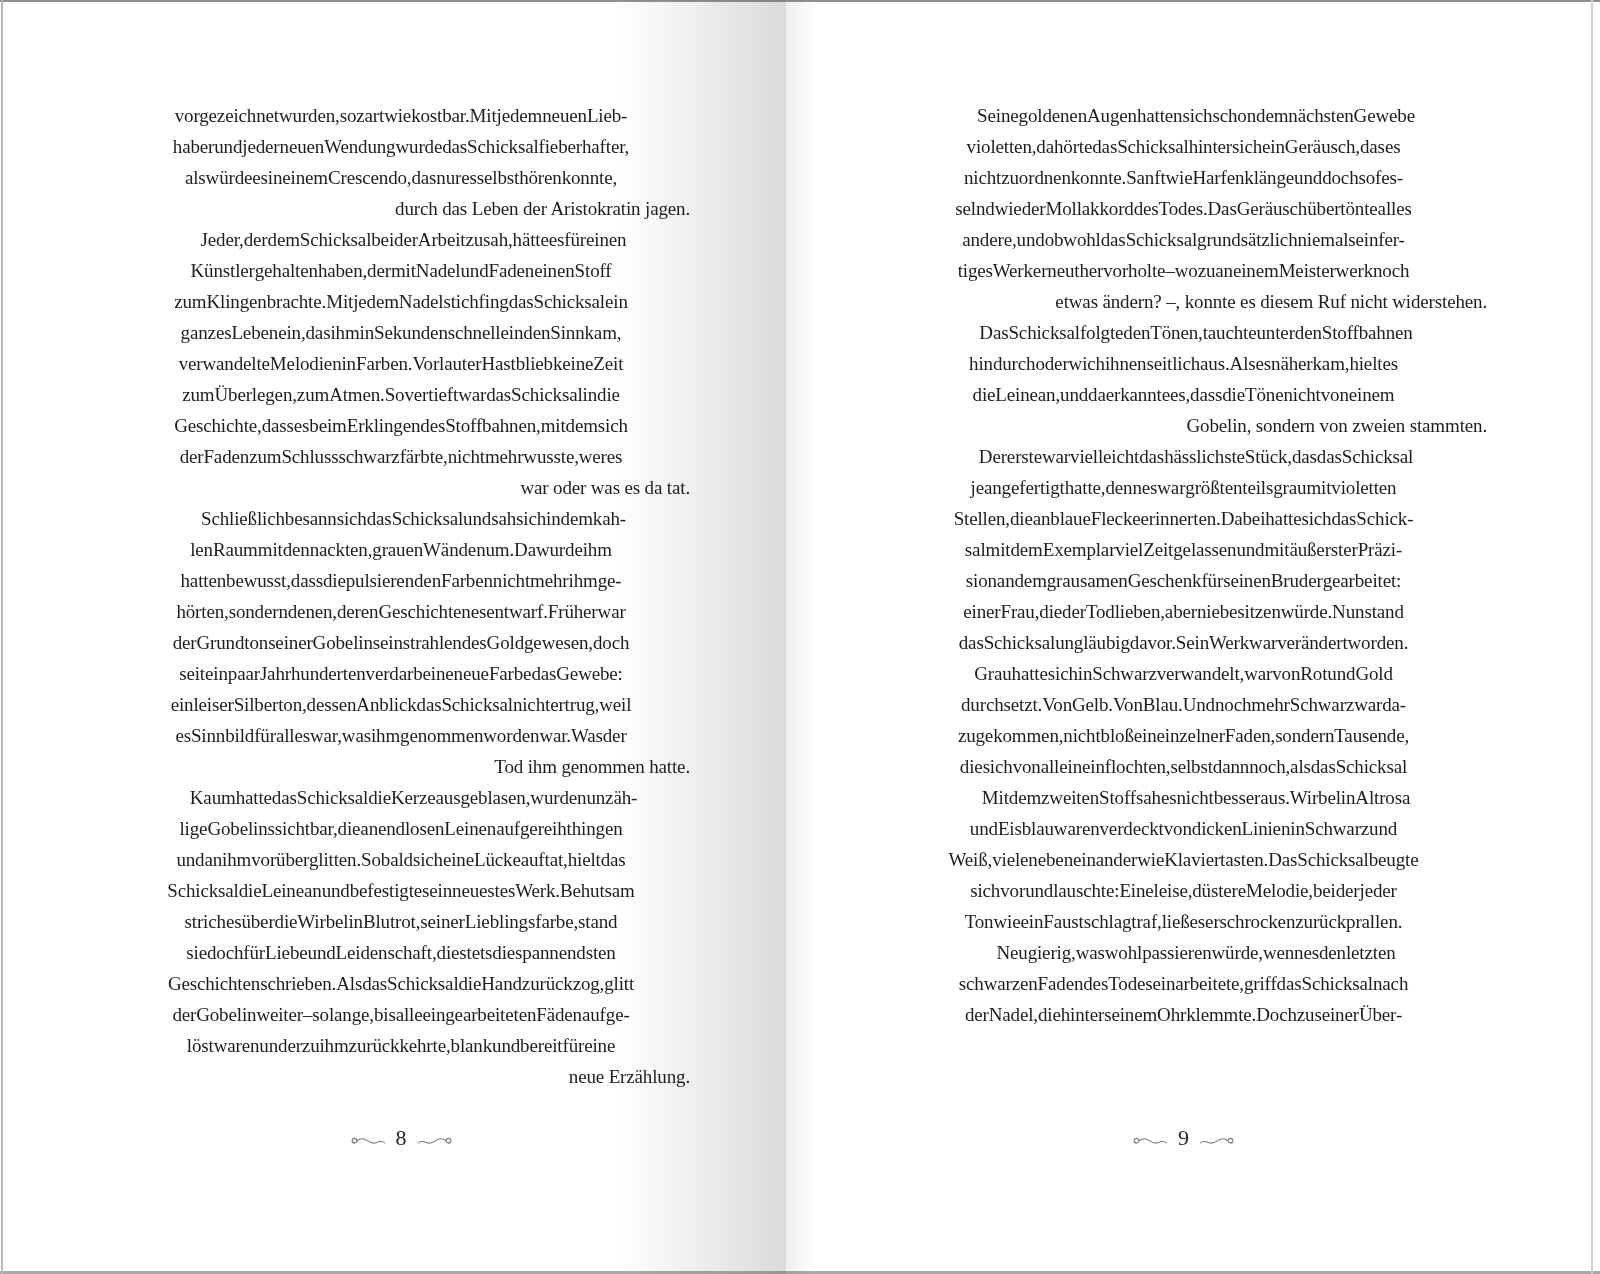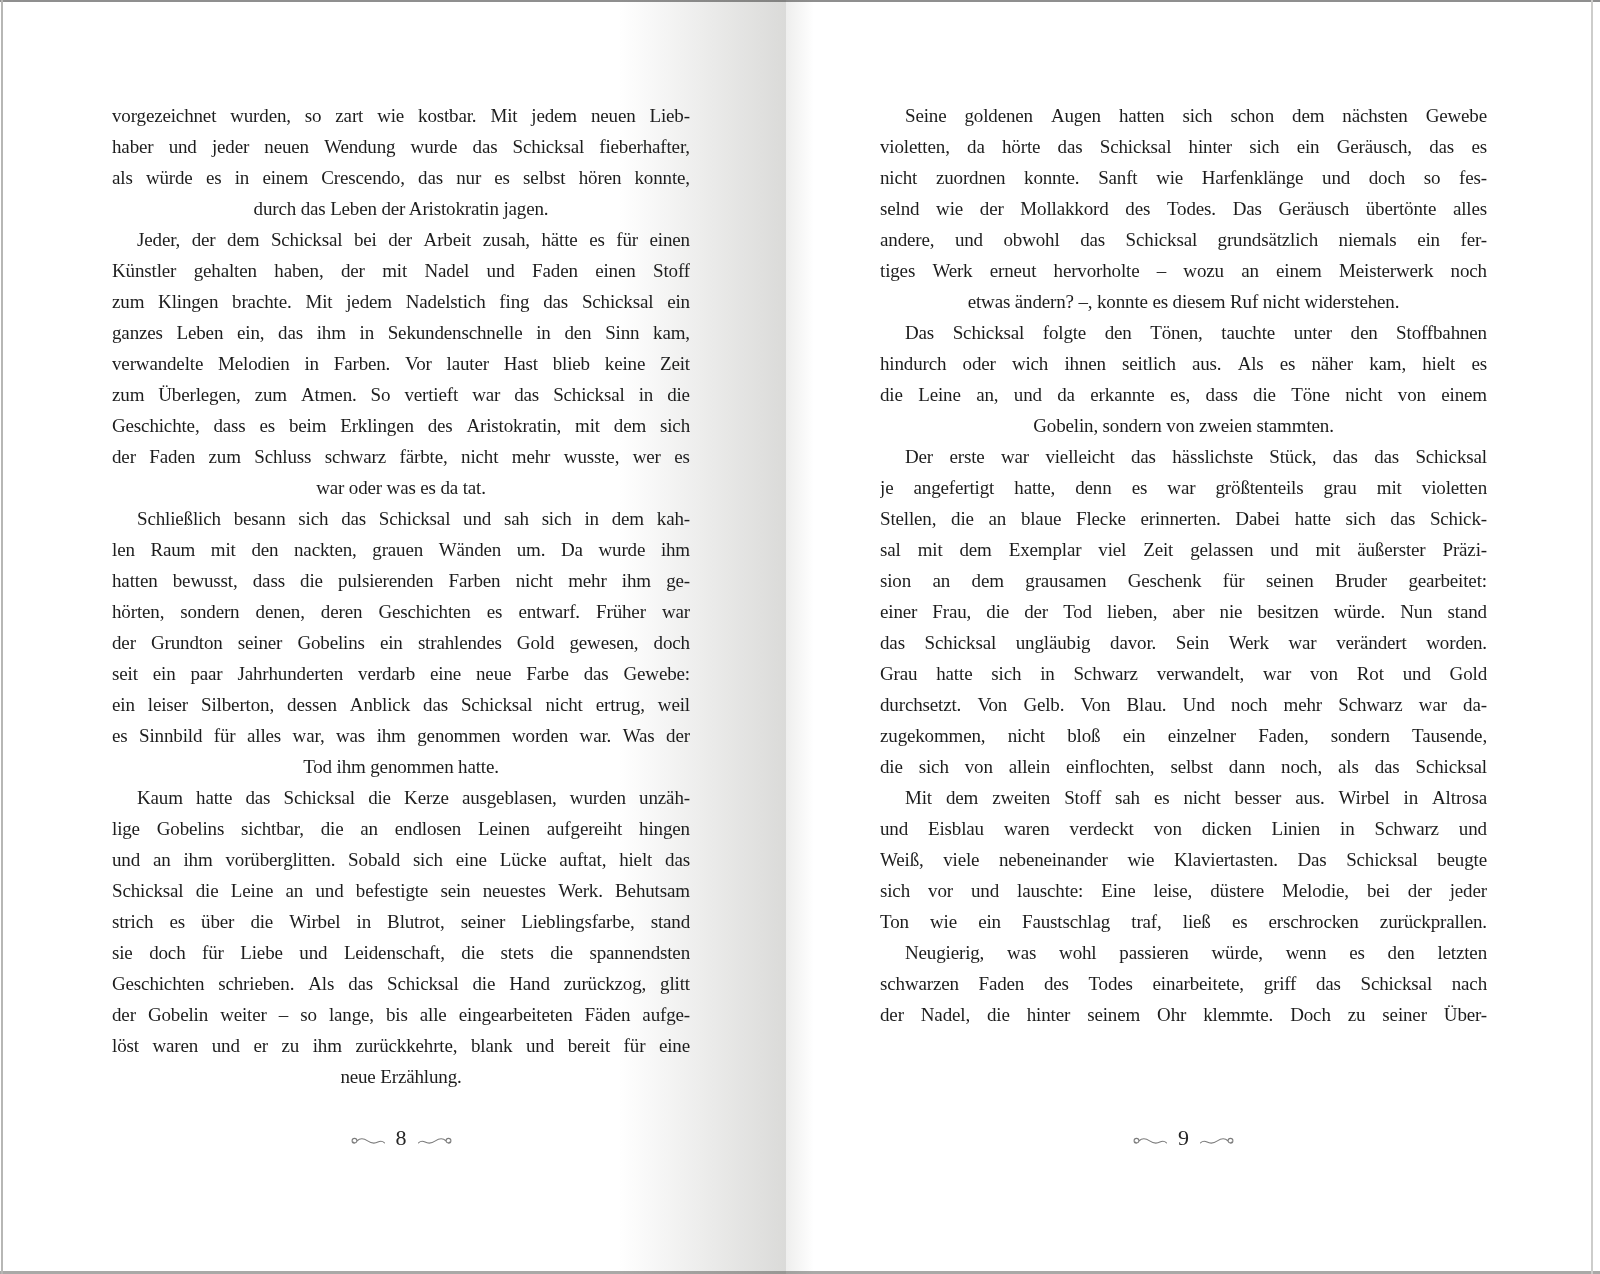--- a/index.html
+++ b/index.html
@@ -31,24 +31,24 @@
   .page.pleft{left:112px;width:578px;}
   .page.pright{left:880px;width:607px;}
   .text-col{width:100%;}
   .line{
     height:31px;line-height:31px;
     font-size:19px;letter-spacing:-0.15px;
     overflow:hidden;
     text-align:justify;
     color:#1d1d1d;
   }
-  .line.just{display:flex;justify-content:space-between;flex-wrap:nowrap;}
+  .line.just{display:flex;justify-content:center;flex-wrap:nowrap;}
   .line.just span{white-space:pre;flex:0 0 auto;}
   .line.indent{padding-left:25px;}
-  .line.last{text-align:center;}
+  .line.last{text-align:right;}
   
   .folio{
     position:absolute;left:0;top:1022px;width:100%;
     display:flex;justify-content:center;align-items:center;gap:9px;
     height:31px;
   }
   .pagenum{font-size:22px;color:#262626;line-height:31px;}
   .flourish{margin-top:8px;}
   .flourish.mirror{transform:scaleX(-1);}
 </style>
@@ -180,21 +180,21 @@
           <span>in</span>
           <span>die</span>
         </div>
         <div class="line just">
           <span>Geschichte,</span>
           <span>dass</span>
           <span>es</span>
           <span>beim</span>
           <span>Erklingen</span>
           <span>des</span>
-          <span>Aristokratin,</span>
+          <span>Stoffbahnen,</span>
           <span>mit</span>
           <span>dem</span>
           <span>sich</span>
         </div>
         <div class="line just">
           <span>der</span>
           <span>Faden</span>
           <span>zum</span>
           <span>Schluss</span>
           <span>schwarz</span>

